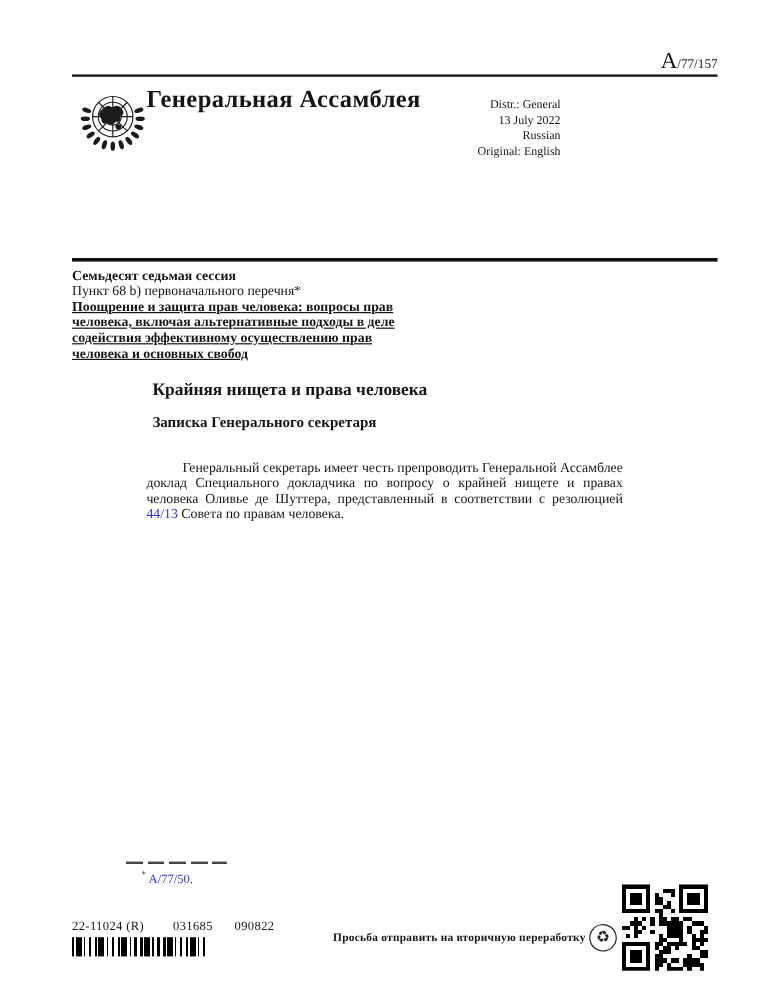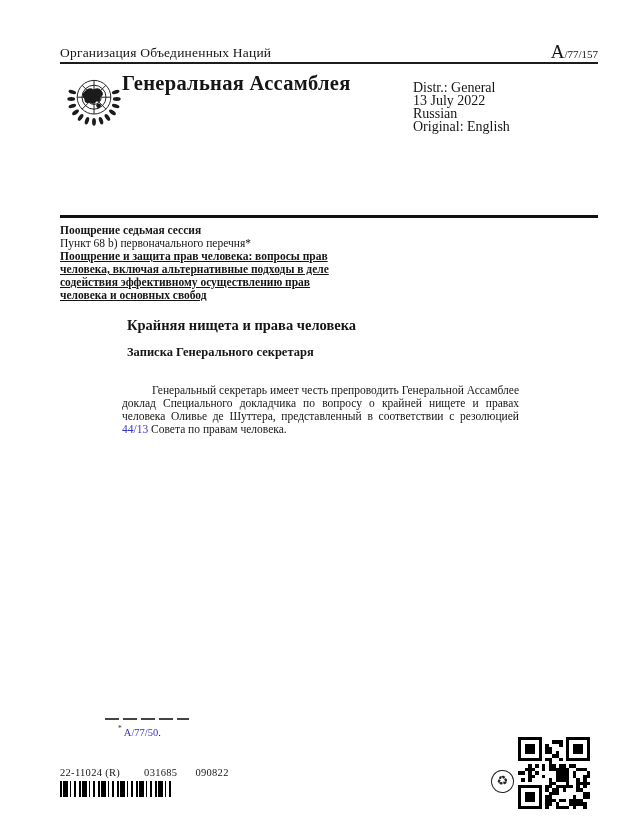--- a/index.html
+++ b/index.html
@@ -9,21 +9,21 @@
     overflow:hidden;
   }
   .abs{position:absolute;}
   
   .org-name{left:60px;top:45px;font-size:13.5px;letter-spacing:.2px;}
   .doc-symbol{top:41px;right:42px;font-size:11px;}
   .doc-symbol .big-a{font-size:19px;}
   .thin-rule{left:60px;top:62px;width:538px;height:2px;background:#1c1c1c;}
   .emblem{left:60px;top:69px;width:68px;height:60px;}
   .assembly-title{left:122px;top:72px;font-size:20.5px;font-weight:bold;letter-spacing:.3px;}
-  .distr{left:413px;top:81px;font-size:14px;line-height:13px;}
+  .distr{left:398px;top:81px;font-size:10px;line-height:13px;text-align:right;}
   .thick-rule{left:60px;top:215px;width:538px;height:3px;background:#111;}
   
   .session{left:60px;top:224px;font-size:11.5px;line-height:13px;width:300px;}
   .session .bold{font-weight:bold;}
   .agenda-title{width:288px;font-weight:bold;text-decoration:underline;}
   
   .report-title{left:127px;top:317px;font-size:14.5px;font-weight:bold;}
   .report-subtitle{left:127px;top:345px;font-size:12.5px;font-weight:bold;}
   .body-paragraph{
     left:122px;top:372px;width:397px;font-size:11.5px;line-height:13.2px;
@@ -57,21 +57,20 @@
     border-radius:50%;font-size:13px;line-height:20px;text-align:center;color:#222;
     transform:rotate(-8deg);
   }
   .qr{left:518px;top:737px;width:72px;height:72px;}
 </style>
 </head>
 <body>
 
 <div class="page">
 
-  <div class="abs org-name">Организация Объединенных Наций</div>
 
   <div class="abs doc-symbol"><span class="big-a">A</span><span>/77/157</span></div>
 
   <div class="abs thin-rule"></div>
 
   <div class="abs emblem">
     <svg viewBox="0 0 100 100" width="68" height="60" preserveAspectRatio="xMidYMid meet">
       <defs>
         <ellipse id="leaf" cx="50" cy="88" rx="3.2" ry="6.5" fill="#1b1b1b"></ellipse>
       </defs>
@@ -110,37 +109,38 @@
   <div class="abs distr">
     <div>Distr.: General</div>
     <div>13 July 2022</div>
     <div>Russian</div>
     <div>Original: English</div>
   </div>
 
   <div class="abs thick-rule"></div>
 
   <div class="abs session">
-    <div class="bold">Поощрение седьмая сессия</div>
+    <div class="bold">Семьдесят седьмая сессия</div>
     <div>Пункт 68 b) первоначального перечня*</div>
     <div class="agenda-title">Поощрение и защита прав человека: вопросы прав человека, включая альтернативные подходы в деле содействия эффективному осуществлению прав человека и основных свобод</div>
   </div>
 
   <div class="abs report-title">Крайняя нищета и права человека</div>
   <div class="abs report-subtitle">Записка Генерального секретаря</div>
 
   <p class="abs body-paragraph"><span>Генеральный секретарь имеет честь препроводить Генеральной Ассамблее доклад Специального докладчика по вопросу о крайней нищете и правах человека Оливье де Шуттера, представленный в соответствии с резолюцией </span><a class="doclink">44/13</a><span> Совета по правам человека.</span></p>
 
   <div class="abs footnote-rule"></div>
   <div class="abs footnote"><sup>*</sup> <a class="doclink">A/77/50</a><span>.</span></div>
 
   <div class="abs job-line"><span>22-11024 (R)</span><span class="job-code1">031685</span><span class="job-code2">090822</span></div>
 
   <div class="abs barcode"></div>
 
+  <div class="abs recycle-line">Просьба отправить на вторичную переработку</div>
   <div class="abs recycle-icon">♻</div>
 
   <div class="abs qr">
     <svg id="qr-svg" viewBox="0 0 21 21" width="72" height="72" shape-rendering="crispEdges">
         <rect x="0" y="0" width="21" height="21" fill="#fff"></rect>
         <rect x="0" y="0" width="7" height="7" fill="#000"></rect>
         <rect x="1" y="1" width="5" height="5" fill="#fff"></rect>
         <rect x="2" y="2" width="3" height="3" fill="#000"></rect>
         <rect x="14" y="0" width="7" height="7" fill="#000"></rect>
         <rect x="15" y="1" width="5" height="5" fill="#fff"></rect>

